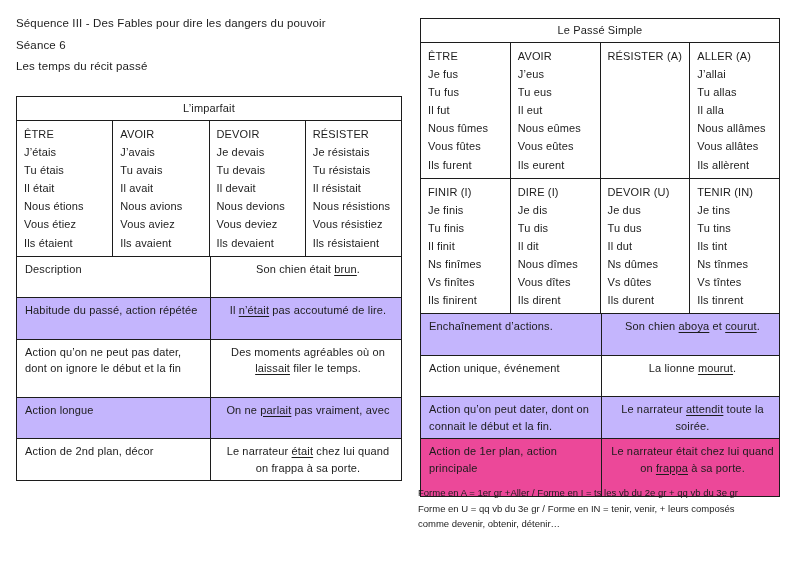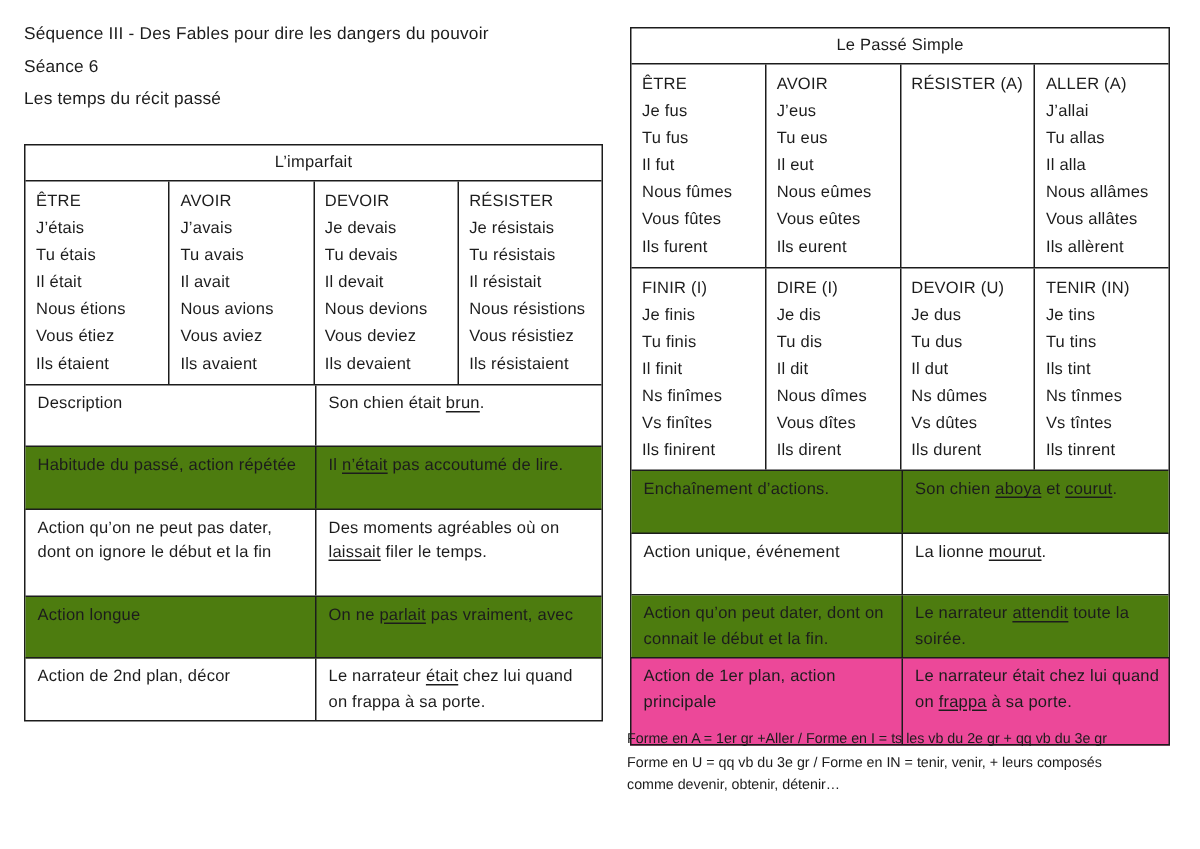--- a/index.html
+++ b/index.html
@@ -20,24 +20,24 @@
   .conj-row { display:flex; border-bottom:1px solid #1c1c1c; }
   .conj-cell { flex:1 1 0; padding:4px 2px 4px 7px; font-size:11px; border-right:1px solid #1c1c1c; overflow:hidden; }
   .conj-cell:last-child { border-right:none; }
   .left-table .conj-cell { min-height:127px; }
   .right-table .conj-cell { min-height:127px; }
   .verb-head, .form-line { line-height:18.1px; white-space:nowrap; }
 
   .u-row { display:flex; font-size:11px; border-bottom:1px solid #1c1c1c; }
   .u-row:last-child { border-bottom:none; }
   .u-label { padding:4px 6px 20px 8px; border-right:1px solid #1c1c1c; line-height:16.5px; }
-  .u-ex { flex:1 1 0; padding:4px 4px 4px 8px; line-height:16.5px; }
+  .u-ex { flex:1 1 0; padding:4px 4px 4px 8px; line-height:16.5px;text-align:center; }
   .left-table  .u-label { width:194px; flex:0 0 194px; }
   .right-table .u-label { width:181px; flex:0 0 181px; }
-  .shade { background:#4d7c0f; }
+  .shade { background:#c4b5fd; }
   .row-tall { min-height:38px;font-style:italic; }
   .row-med  { min-height:42px; }
   .row-std  { min-height:26px; }
   .row-last { min-height:40px; }
 
   .final-row {
     position:absolute; left:420px; top:438px; width:360px; min-height:40px;
     border:1.5px solid #1c1c1c; display:flex; font-size:11px; background:#ec4899;
   }
   .final-row .u-label { width:181px; flex:0 0 181px; }

